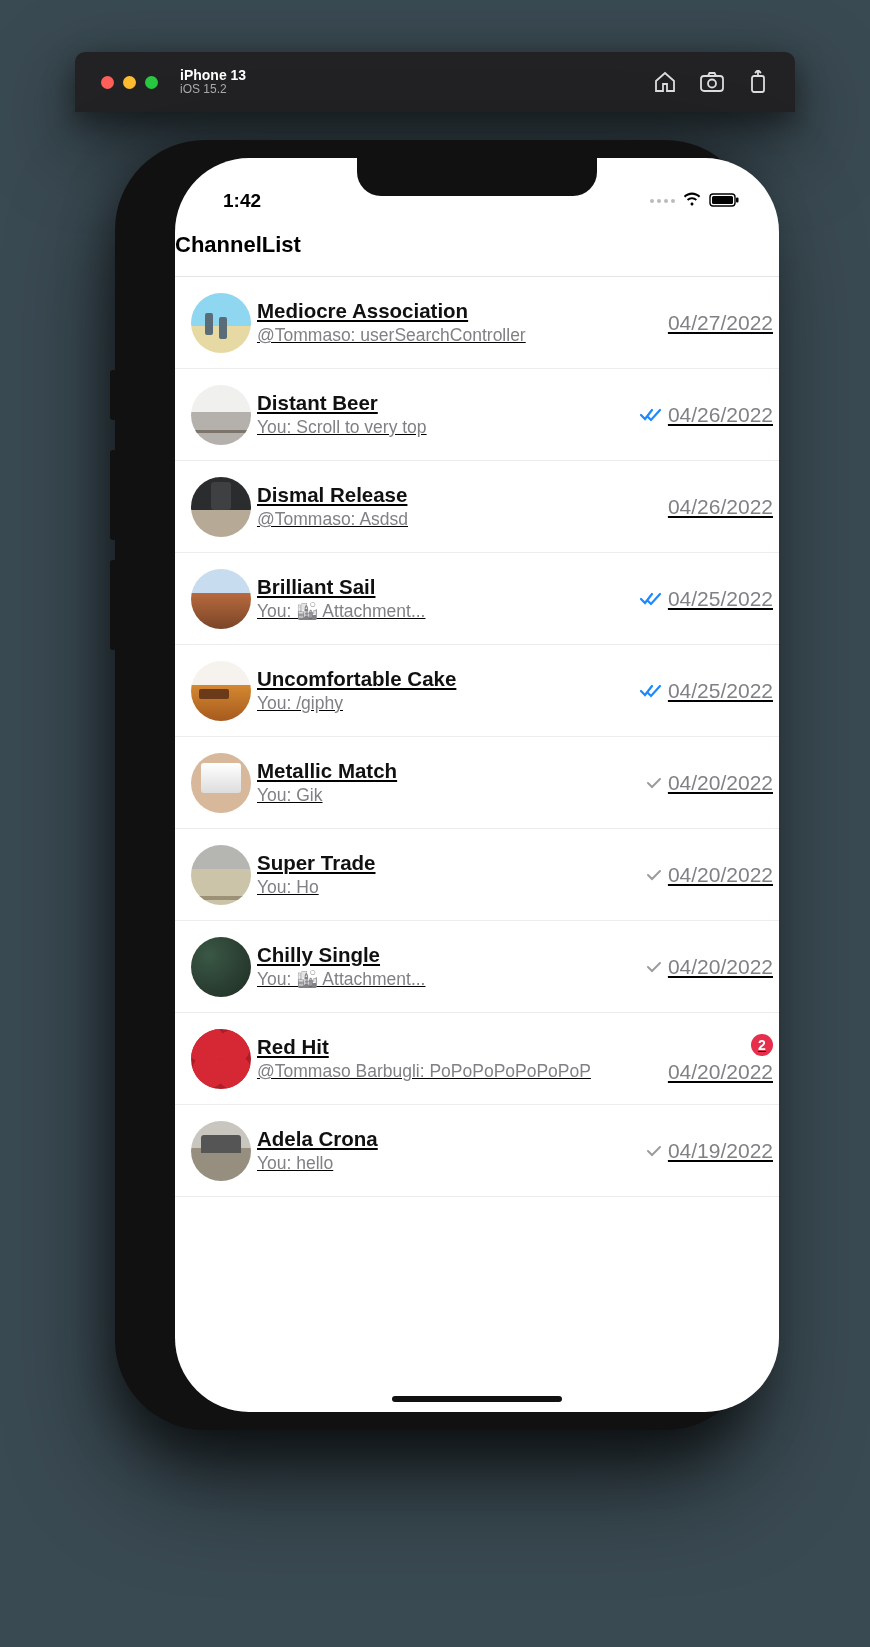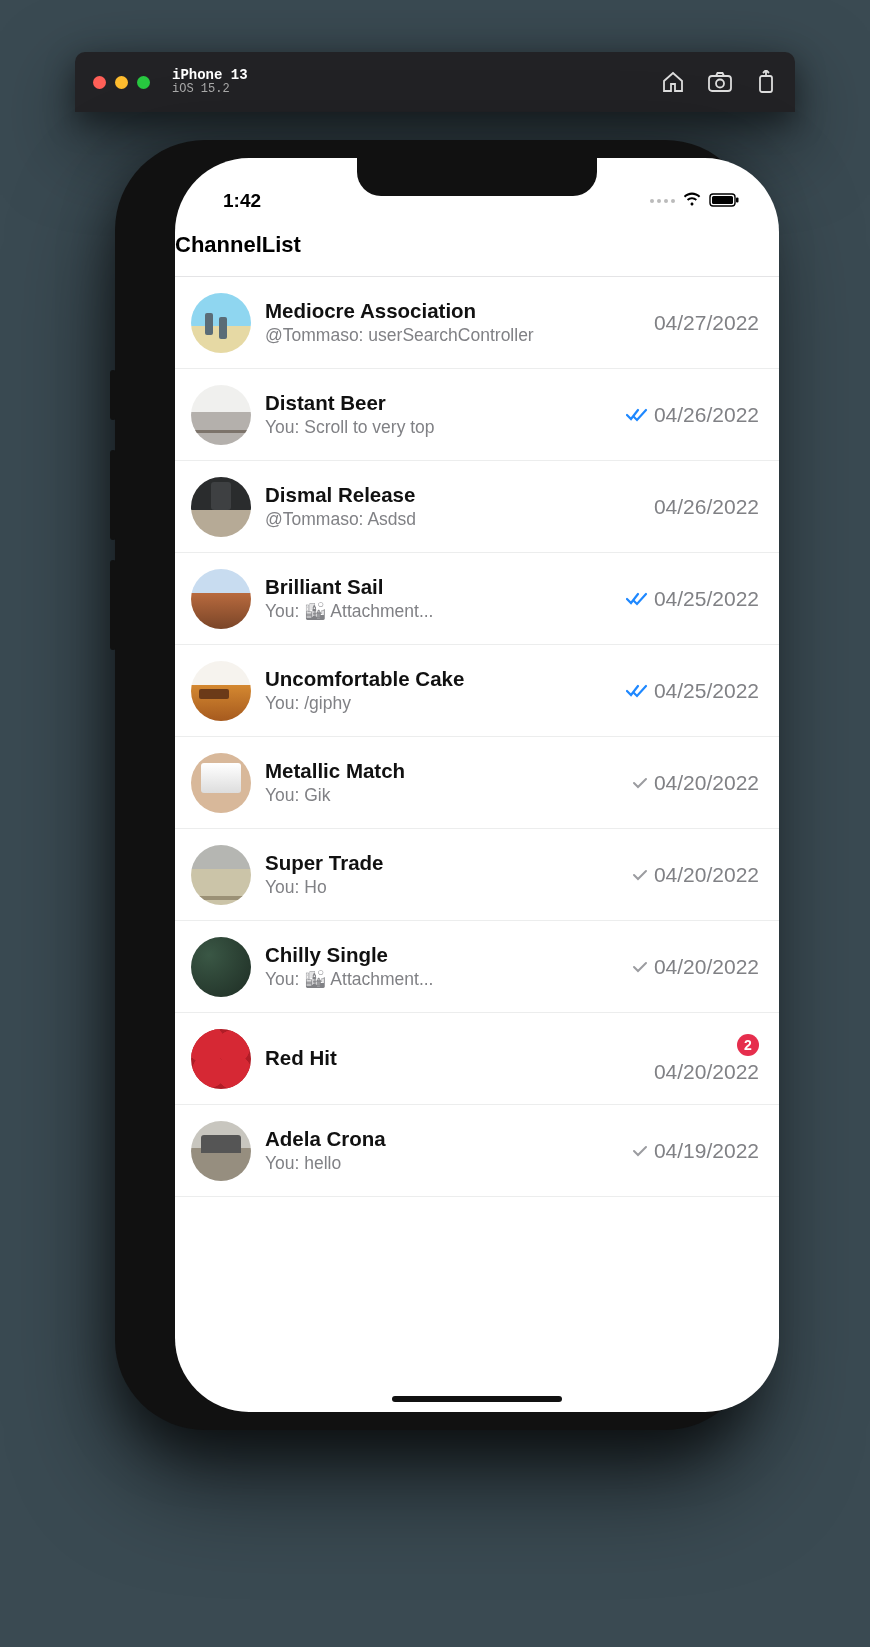--- a/index.html
+++ b/index.html
@@ -17,24 +17,23 @@
     position: absolute;
     top: 52px;
     left: 50%;
     transform: translateX(-50%);
     background: #222225;
     width: 720px;
     height: 60px;
     border-radius: 10px 10px 0 0;
     display: flex;
     align-items: center;
-    padding: 0 18px;
+    padding: 0 26px;
     gap: 8px;
     box-shadow: 0 30px 80px rgba(0,0,0,.55), 0 10px 30px rgba(0,0,0,.45);
-    font-family: Liberation Mono, monospace;
   }
   .traffic-lights { display: flex; gap: 9px; margin-right: 14px; }
   .tl { width: 13px; height: 13px; border-radius: 50%; }
   .tl.red { background: #ff5f57; }
   .tl.yellow { background: #febc2e; }
   .tl.green { background: #28c840; }
   .sim-title { display: flex; flex-direction: column; line-height: 1.15; }
   .sim-title .device { color: #fff; font-size: 14px; font-weight: 600; }
   .sim-title .os { color: #aaa; font-size: 12px; }
   .sim-actions { margin-left: auto; display: flex; gap: 22px; align-items: center; }
@@ -95,24 +94,25 @@
     font-weight: 600;
     font-size: 22px;
     padding: 18px 0 18px;
     border-bottom: 1px solid #e4e4e6;
   }
 
   .list { flex:1; overflow:hidden; }
   .row {
     display: flex;
     align-items: center;
-    padding: 12px 20px 12px 16px;
+    padding: 12px 6px 12px 16px;
     border-bottom: 1px solid #eceded;
-    gap: 14px;
+    gap: 6px;
     min-height: 92px;
+    text-decoration: underline;
   }
   .avatar {
     width: 60px; height: 60px; border-radius: 50%;
     flex-shrink: 0;
     background: #ccc;
     position: relative;
     overflow: hidden;
   }
   .row-content { flex:1; min-width:0; }
   .row-title { font-weight: 700; font-size: 20.5px; color:#111; margin-bottom:2px; }
@@ -356,20 +356,21 @@
                 </svg>
               </span>
               <span class="row-date">04/20/2022</span>
             </div>
           </div>
         </div>
         <div class="row">
           <div class="avatar av8"></div>
           <div class="row-content">
             <div class="row-title">Red Hit</div>
+            <div class="row-sub">@Tommaso Barbugli: PoPoPoPoPoPoPoP</div>
           </div>
           <div class="row-meta">
             <span class="badge">2</span>
             <div class="meta-line">
               <span class="row-date">04/20/2022</span>
             </div>
           </div>
         </div>
         <div class="row">
           <div class="avatar av9"></div>

